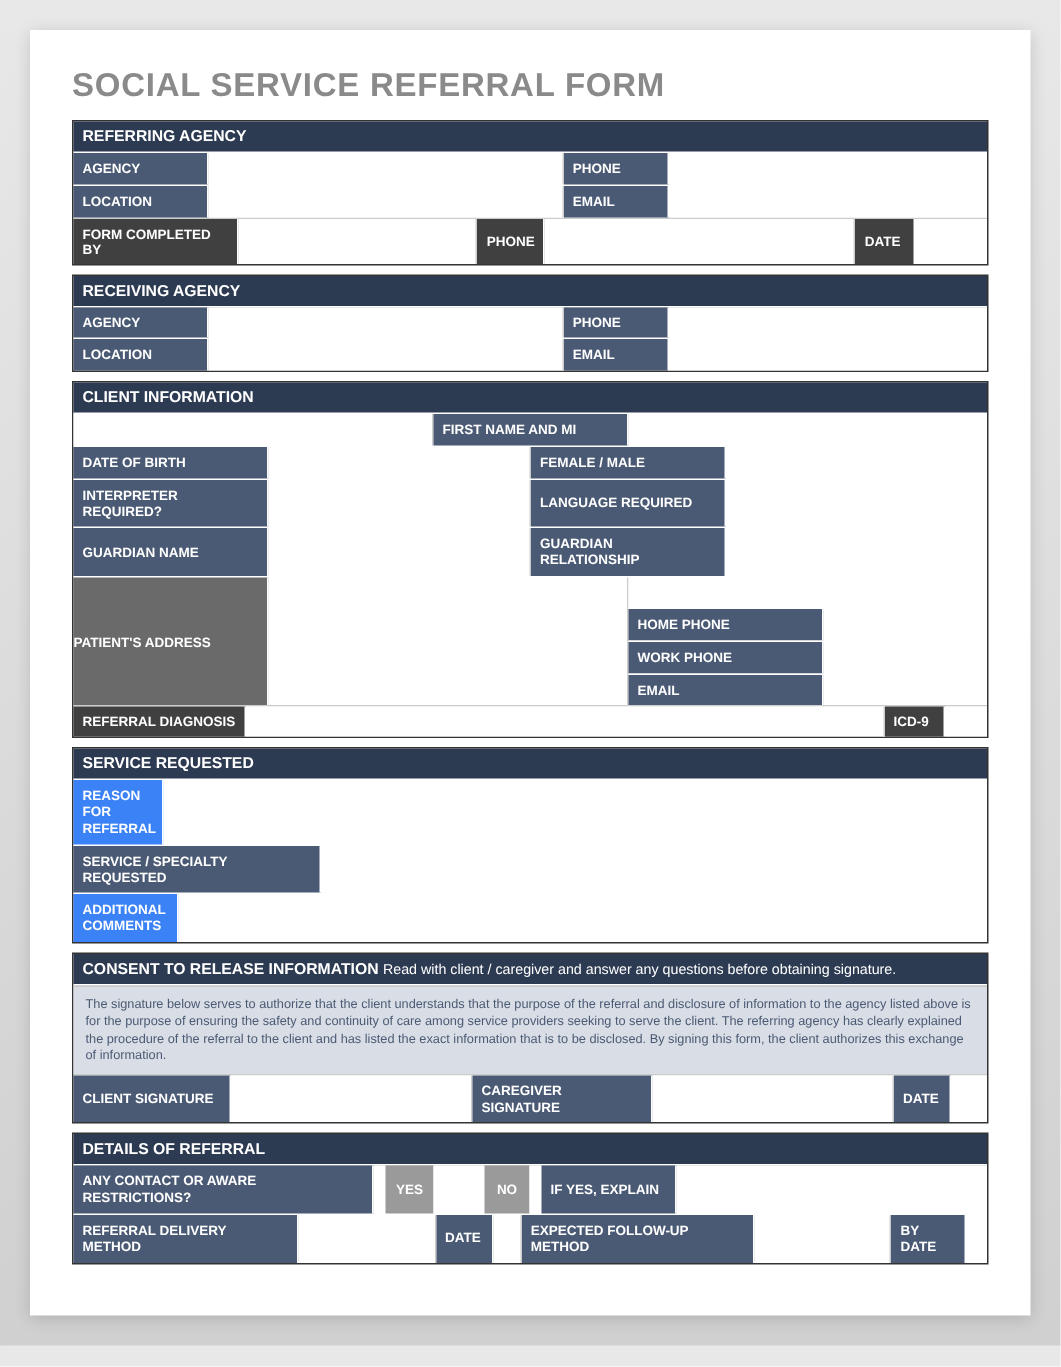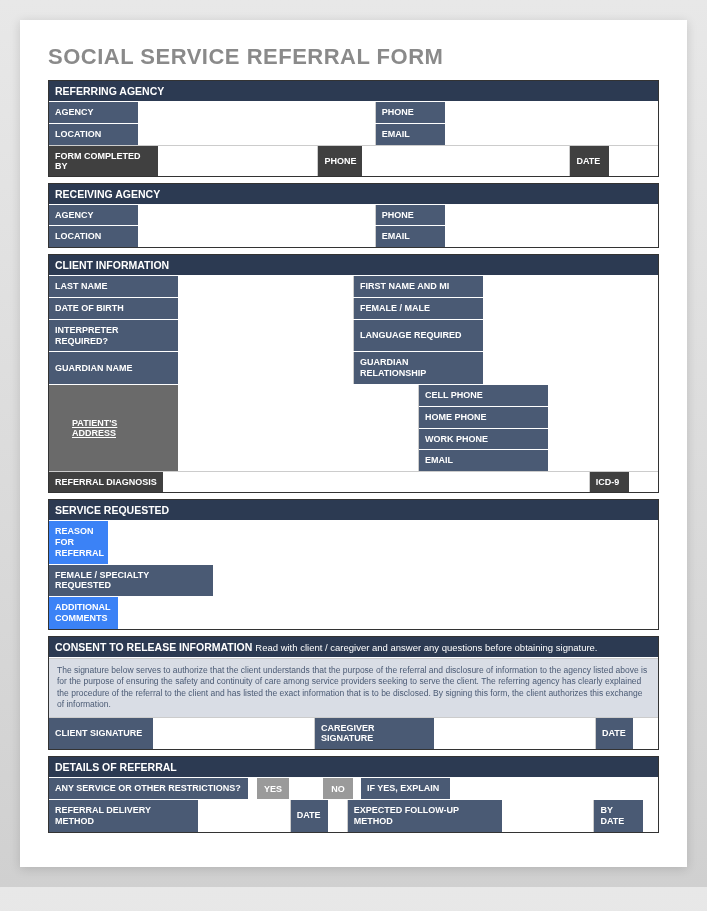--- a/index.html
+++ b/index.html
@@ -63,24 +63,23 @@
     font-weight: bold;
     padding: 5px 6px;
     display: flex;
     align-items: center;
   }
   .lbl-med {
     background: #6a6a6a;
     color: #fff;
     font-size: 9px;
     font-weight: bold;
-    padding: 5px 23px;
-    display: flex;
-    align-items: center;
-    text-decoration: underline;
+    padding: 5px 0;
+    display: flex;
+    align-items: center;
   }
   .val {
     background: #fff;
     flex: 1;
     min-height: 20px;
   }
   .sepw { border-right: 1px solid #fff; }
   .sepg { border-right: 1px solid #ccc; }
   .topw { border-top: 1px solid #fff; }
   .consent-body {
@@ -148,21 +147,20 @@
       <div class="lbl sepw" style="width:90px">LOCATION</div>
       <div class="val sepg"></div>
       <div class="lbl sepw" style="width:70px">EMAIL</div>
       <div class="val" style="flex:0.9"></div>
     </div>
   </div>
 
   <div class="section">
     <div class="section-hdr">CLIENT INFORMATION</div>
     <div class="row">
-      <div class="lbl sepw" style="width:130px">LAST NAME</div>
       <div class="val sepg"></div>
       <div class="lbl sepw" style="width:130px">FIRST NAME AND MI</div>
       <div class="val"></div>
     </div>
     <div class="row topw">
       <div class="lbl sepw" style="width:130px">DATE OF BIRTH</div>
       <div class="val sepg"></div>
       <div class="lbl sepw" style="width:130px">FEMALE / MALE</div>
       <div class="val"></div>
     </div>
@@ -176,21 +174,20 @@
       <div class="lbl sepw" style="width:130px">GUARDIAN NAME</div>
       <div class="val sepg"></div>
       <div class="lbl sepw" style="width:130px">GUARDIAN RELATIONSHIP</div>
       <div class="val"></div>
     </div>
     <div class="row topw">
       <div class="lbl-med sepw" style="width:130px;min-height:84px">PATIENT'S ADDRESS</div>
       <div class="val sepg"></div>
       <div style="display:flex;flex-direction:column;flex:1">
         <div class="row">
-          <div class="lbl sepw" style="width:130px">CELL PHONE</div>
           <div class="val"></div>
         </div>
         <div class="row topw">
           <div class="lbl sepw" style="width:130px">HOME PHONE</div>
           <div class="val"></div>
         </div>
         <div class="row topw">
           <div class="lbl sepw" style="width:130px">WORK PHONE</div>
           <div class="val"></div>
         </div>
@@ -208,21 +205,21 @@
     </div>
   </div>
 
   <div class="section">
     <div class="section-hdr">SERVICE REQUESTED</div>
     <div class="row">
       <div class="lbl lbl-dark sepw" style="width:60px;min-height:38px">REASON FOR REFERRAL</div>
       <div class="val"></div>
     </div>
     <div class="row topw">
-      <div class="lbl sepw" style="width:165px">FEMALE / SPECIALTY REQUESTED</div>
+      <div class="lbl sepw" style="width:165px">SERVICE / SPECIALTY REQUESTED</div>
       <div class="val"></div>
     </div>
     <div class="row topw">
       <div class="lbl lbl-dark sepw" style="width:70px;min-height:30px">ADDITIONAL COMMENTS</div>
       <div class="val"></div>
     </div>
   </div>
 
   <div class="section">
     <div class="section-hdr">
@@ -236,21 +233,21 @@
       <div class="lbl sepw" style="width:120px">CAREGIVER SIGNATURE</div>
       <div class="val sepg"></div>
       <div class="lbl sepw" style="width:38px">DATE</div>
       <div class="val" style="flex:0.15"></div>
     </div>
   </div>
 
   <div class="section">
     <div class="section-hdr">DETAILS OF REFERRAL</div>
     <div class="row">
-      <div class="lbl sepw" style="width:200px">ANY SERVICE OR OTHER RESTRICTIONS?</div>
+      <div class="lbl sepw" style="width:200px">ANY CONTACT OR AWARE RESTRICTIONS?</div>
       <div class="gap"></div>
       <div class="yn" style="width:32px">YES</div>
       <div class="gap"></div>
       <div class="val" style="flex:0 0 18px"></div>
       <div class="gap"></div>
       <div class="yn" style="width:30px">NO</div>
       <div class="gap"></div>
       <div class="lbl sepw" style="width:90px">IF YES, EXPLAIN</div>
       <div class="val"></div>
     </div>

